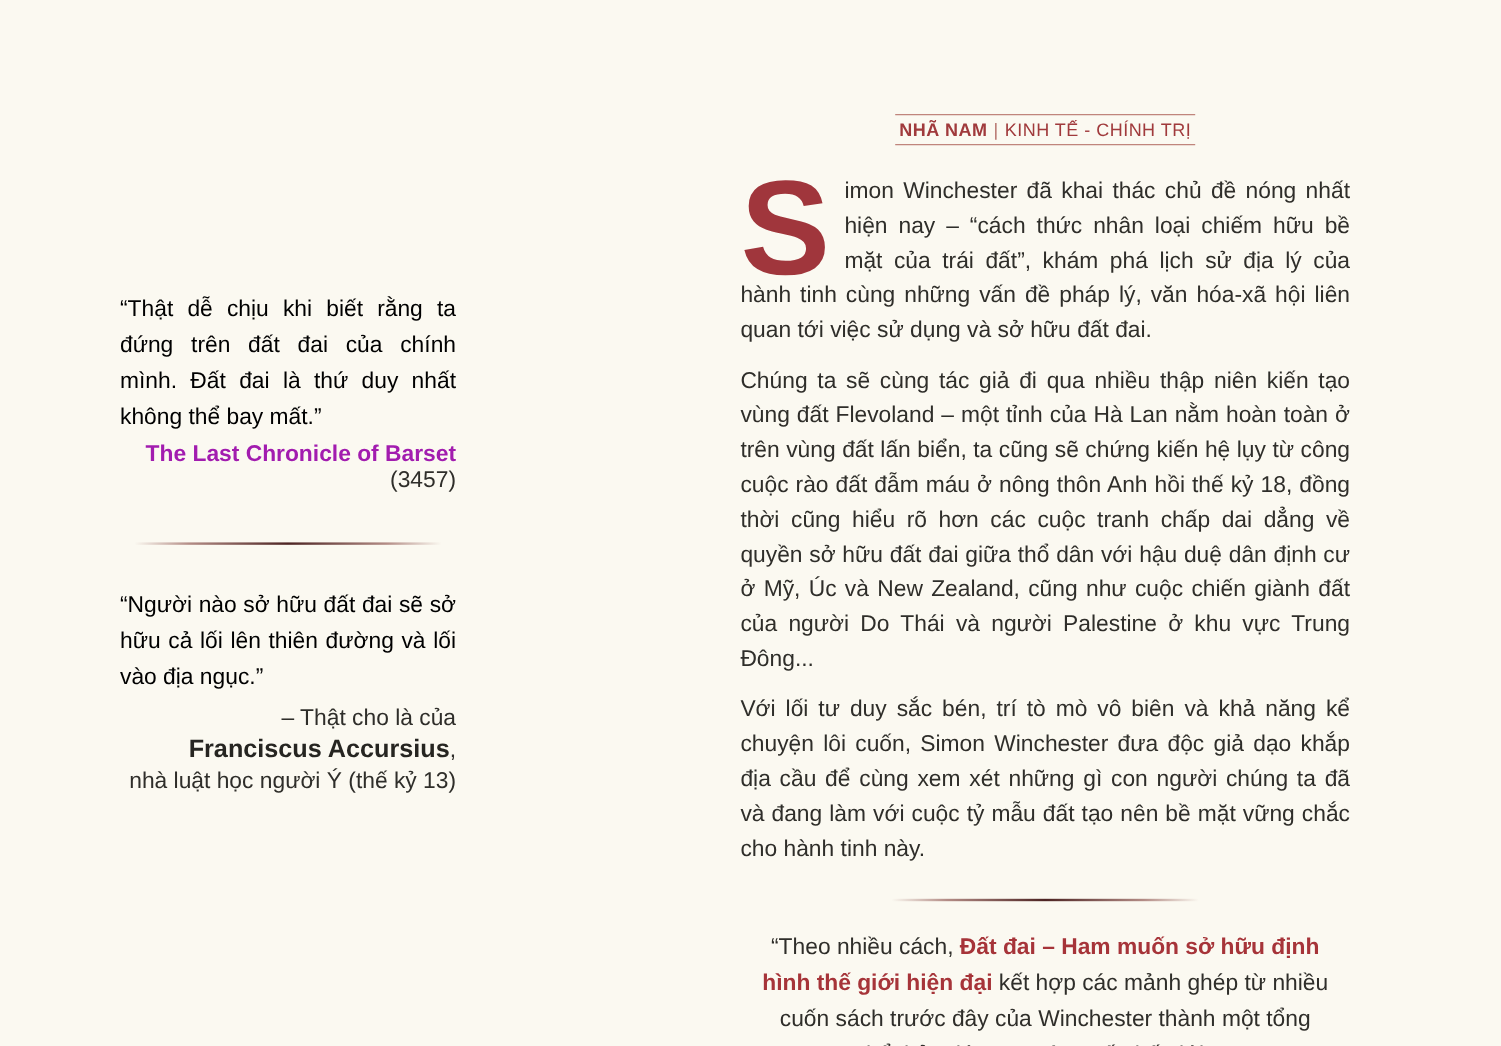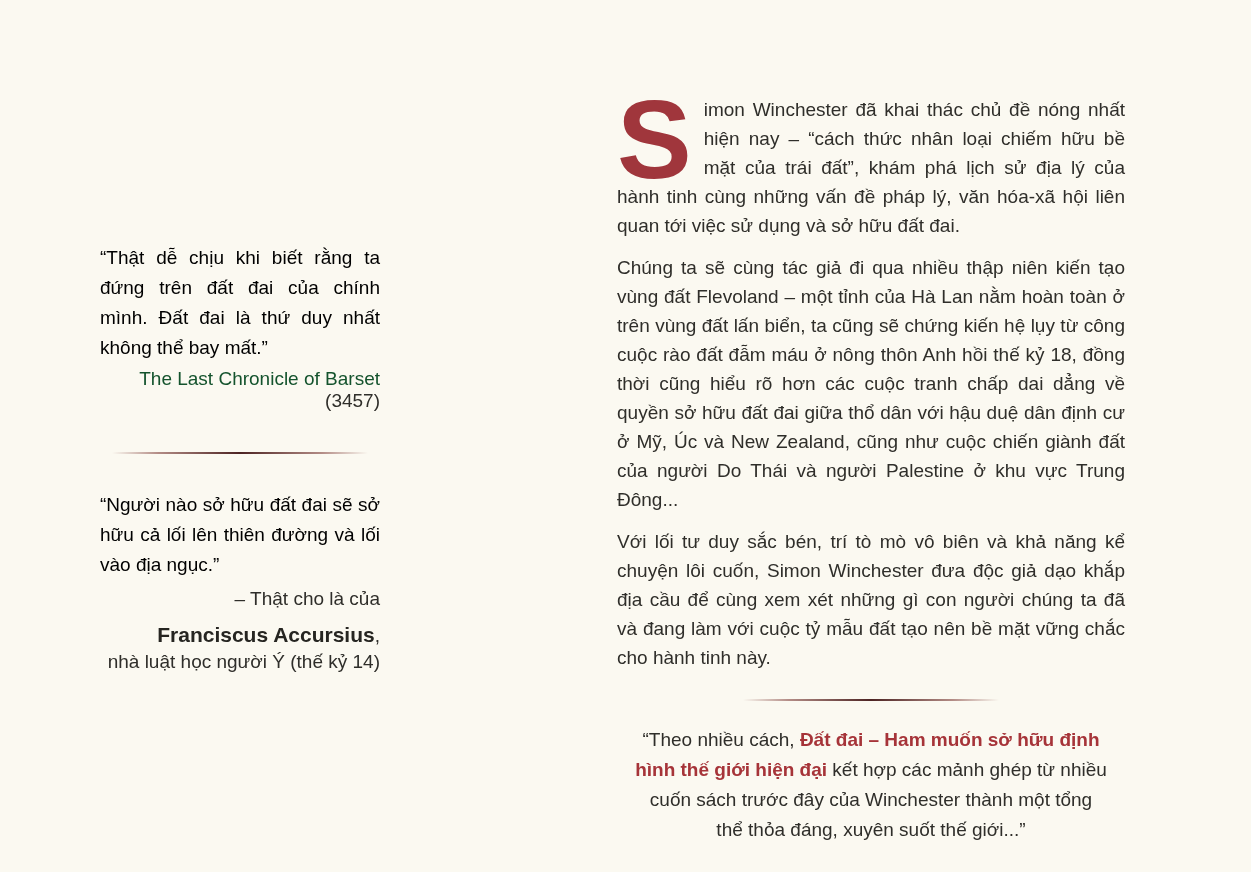--- a/index.html
+++ b/index.html
@@ -27,21 +27,21 @@
     margin-top:8px;
   }
   .attr-dash{font-size:19px;}
   .attr-name{font-size:21px;font-weight:bold;color:#262521;}
   .attr-sub{font-size:19px;margin-top:4px;}
   .source-line{
     text-align:right;
     font-size:19px;
     margin-top:5px;
   }
-  .source-title{color:#14532d;font-weight:normal;}
+  .source-title{color:#a21caf;font-weight:bold;}
   .divider{
     height:2px;border:0;
     background:linear-gradient(to right,
       rgba(120,50,45,0) 0%, rgba(120,50,45,.55) 18%,
       #4d2423 50%,
       rgba(120,50,45,.55) 82%, rgba(120,50,45,0) 100%);
   }
   .divider.left{width:256px;margin:40px auto 36px auto;}
 
   
@@ -92,29 +92,34 @@
     <div class="source-line">
       <span class="source-title">The Last Chronicle of Barset</span><span> (3457)</span>
     </div>
 
     <hr class="divider left">
 
     <p class="pull-quote">“Người nào sở hữu đất đai sẽ sở hữu cả lối lên thiên đường và lối vào địa ngục.”</p>
 
     <div class="attr-block">
       <div class="attr-sub">– Thật cho là của</div>
-      <div style="margin-top:13px;">
+      <div style="margin-top:3px;">
         <span class="attr-name">Franciscus Accursius</span><span class="attr-dash">,</span>
       </div>
-      <div class="attr-sub">nhà luật học người Ý (thế kỷ 14)</div>
+      <div class="attr-sub">nhà luật học người Ý (thế kỷ 13)</div>
     </div>
   </div>
 
   <div class="right-col">
 
+    <div class="header-band">
+      <div class="imprint">
+        <span class="brand">NHÃ NAM</span><span class="sep">|</span><span>KINH TẾ - CHÍNH TRỊ</span>
+      </div>
+    </div>
 
     <p class="body-para">
       <span class="dropcap">S</span><span>imon Winchester đã khai thác chủ đề nóng nhất hiện nay – “cách thức nhân loại chiếm hữu bề mặt của trái đất”, khám phá lịch sử địa lý của hành tinh cùng những vấn đề pháp lý, văn hóa-xã hội liên quan tới việc sử dụng và sở hữu đất đai.</span>
     </p>
 
     <p class="body-para">Chúng ta sẽ cùng tác giả đi qua nhiều thập niên kiến tạo vùng đất Flevoland – một tỉnh của Hà Lan nằm hoàn toàn ở trên vùng đất lấn biển, ta cũng sẽ chứng kiến hệ lụy từ công cuộc rào đất đẫm máu ở nông thôn Anh hồi thế kỷ 18, đồng thời cũng hiểu rõ hơn các cuộc tranh chấp dai dẳng về quyền sở hữu đất đai giữa thổ dân với hậu duệ dân định cư ở Mỹ, Úc và New Zealand, cũng như cuộc chiến giành đất của người Do Thái và người Palestine ở khu vực Trung Đông...</p>
 
     <p class="body-para" style="margin-bottom:0;">Với lối tư duy sắc bén, trí tò mò vô biên và khả năng kể chuyện lôi cuốn, Simon Winchester đưa độc giả dạo khắp địa cầu để cùng xem xét những gì con người chúng ta đã và đang làm với cuộc tỷ mẫu đất tạo nên bề mặt vững chắc cho hành tinh này.</p>
 
     <hr class="divider right">

